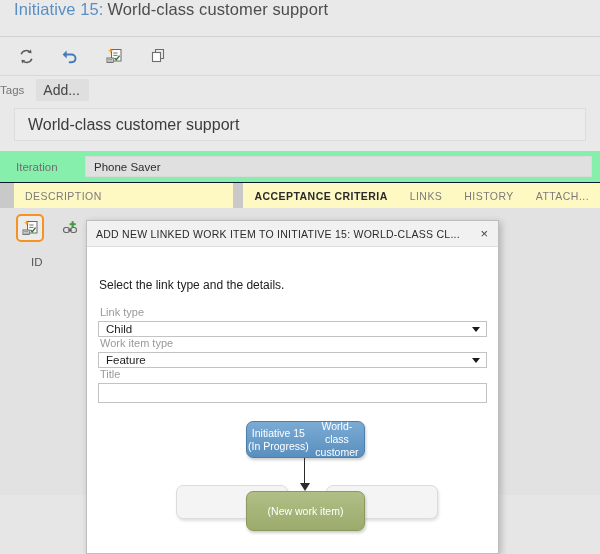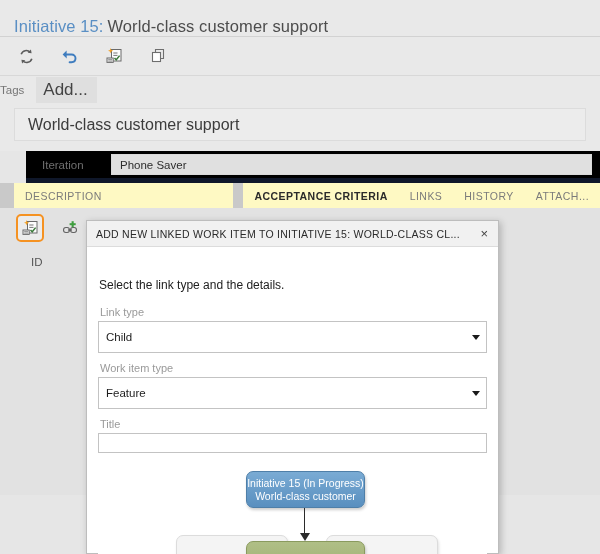--- a/index.html
+++ b/index.html
@@ -13,21 +13,21 @@
     position: relative;
     width: 600px; height: 554px;
     background: #e6e6e6;
   }
 
   
   .titlebar {
     height: 37px;
     background: #e9e9e9;
     border-bottom: 1px solid #d2d2d2;
-    display: flex; align-items: flex-end;
+    display: flex; align-items: flex-start;
     padding-left: 14px;
   }
   .titlebar .t-id {
     font-size: 16.5px;
     color: #5a8fc4;
     letter-spacing: .1px;
   }
   .titlebar .t-name {
     font-size: 16.5px;
     color: #4d4d4d;
@@ -54,21 +54,21 @@
   .tagsrow {
     height: 28px;
     background: #e9e9e9;
     display: flex; align-items: center;
   }
   .tags-label {
     font-size: 11.5px; color: #767676;
     margin-right: 12px;
   }
   .tag-add {
-    font-size: 17px; color: #444;
+    font-size: 14px; color: #444;
     background: #dfdfdf;
     padding: 3px 9px 3px 7px;
     cursor: pointer;
   }
 
   
   .title-wrap {
     background: #e9e9e9;
     padding: 4px 14px 10px 14px;
   }
@@ -79,26 +79,25 @@
     border: 1px solid #dcdcdc;
     font-size: 16px;
     color: #3c3c3c;
     padding: 0 0 0 13px;
     display: flex; align-items: center;
     font-family: "Liberation Sans", sans-serif;
   }
 
   
   .iter-row {
-    background: #000000;
+    background: #86efac;
     height: 32px;
     display: flex; align-items: center;
     padding-left: 16px;
-    border-bottom: 5px solid #0f172a;
-    margin-left: 26px;
+    border-bottom: 1px solid #0f172a;
   }
   .iter-label { font-size: 11.5px; color: #6f6f6f; width: 69px; }
   .iter-value {
     flex: 1;
     height: 21px;
     background: #e0e0e0;
     border: 1px solid #dadada;
     font-size: 11.5px;
     color: #2d2d2d;
     display: flex; align-items: center;
@@ -194,27 +193,26 @@
     margin-bottom: 14px;
     padding-left: 1px;
   }
   .field-label {
     font-size: 11px; color: #9a9a9a;
     margin-bottom: 3px;
     padding-left: 2px;
   }
   .select-box {
     position: relative;
-    height: 32px;
+    height: 16px;
     border: 1px solid #c3c3c3;
     background: #fff;
     display: flex; align-items: center;
     font-size: 11.5px; color: #1d1d1d;
     padding-left: 7px;
-    margin-bottom: 9px;
     cursor: pointer;
   }
   .caret {
     position: absolute; right: 6px; top: 50%;
     margin-top: -2px;
     width: 0; height: 0;
     border-left: 4px solid transparent;
     border-right: 4px solid transparent;
     border-top: 5px solid #1a1a1a;
   }
@@ -229,21 +227,21 @@
   
   .preview {
     position: relative;
     margin: 10px 0 0 0;
     height: 128px;
     background: #fff;
   }
   .node {
     position: absolute;
     border-radius: 7px;
-    display: flex; flex-direction: column;
+    display: flex; flex-direction: row;
     align-items: center; justify-content: center;
     text-align: center;
     font-size: 10.5px;
     line-height: 13px;
     color: #ffffff;
     box-shadow: 1px 2px 3px rgba(0,0,0,0.20);
   }
   .node.parent {
     left: 148px; top: 8px;
     width: 119px; height: 37px;

